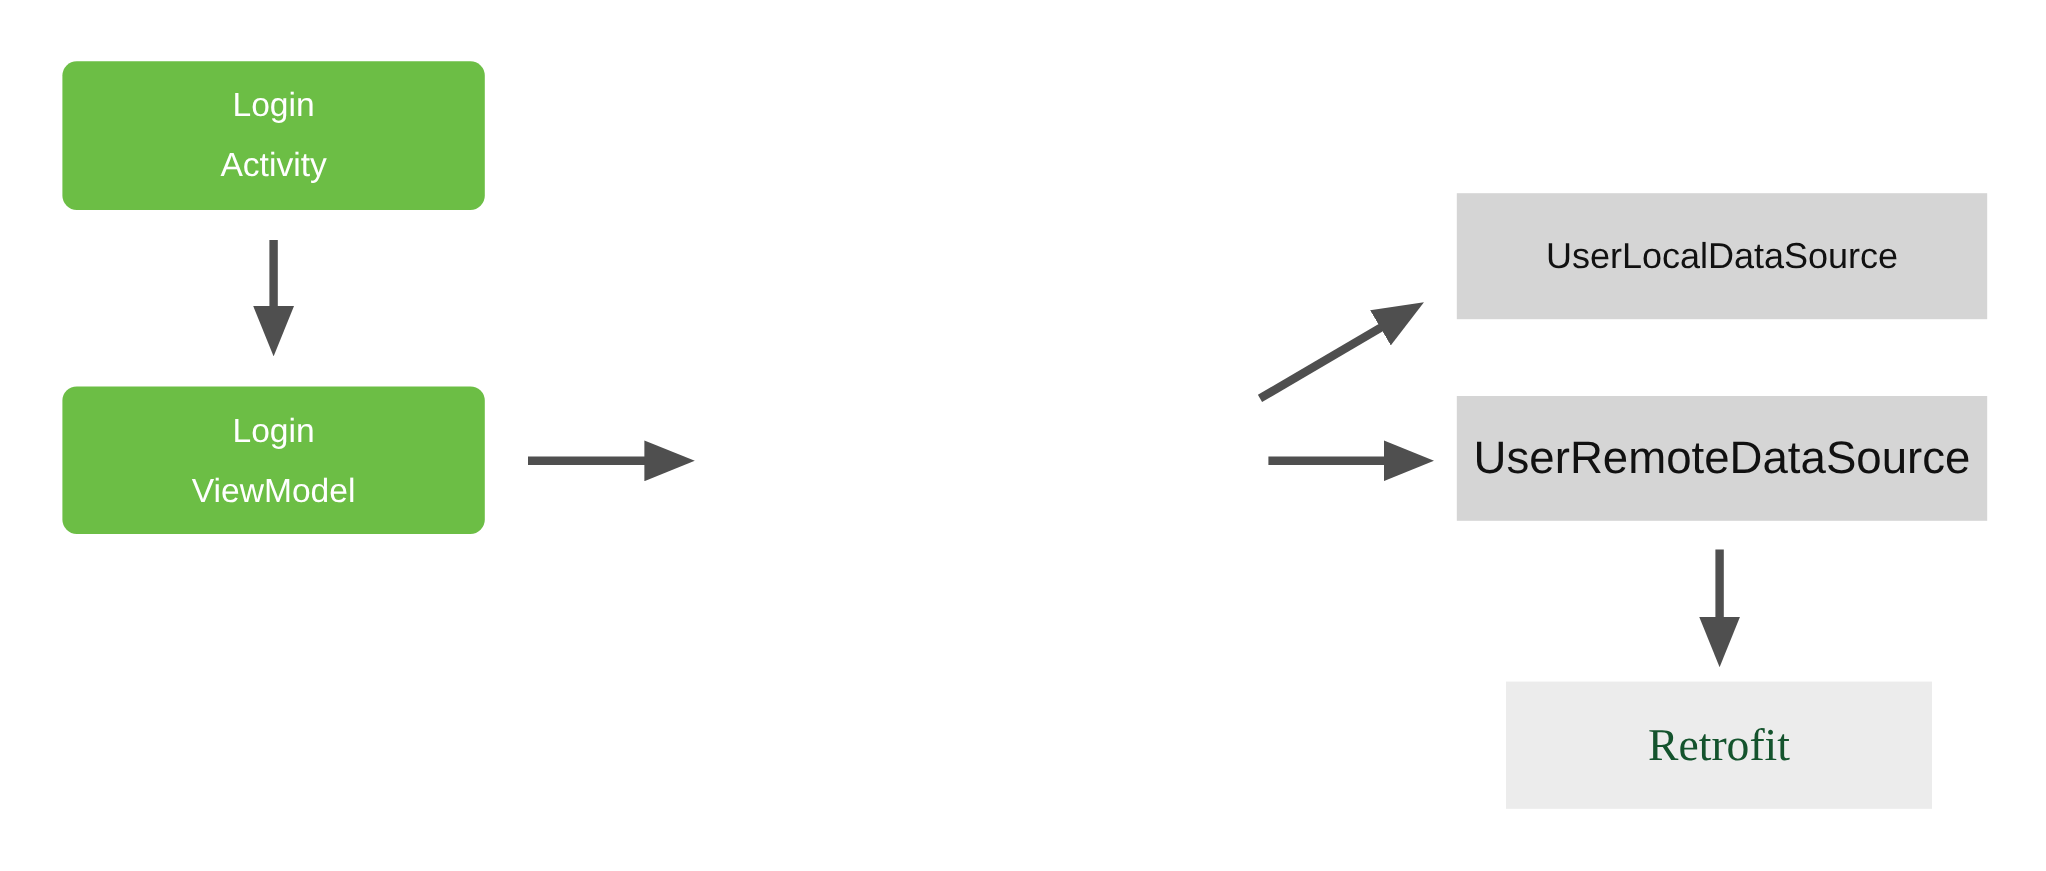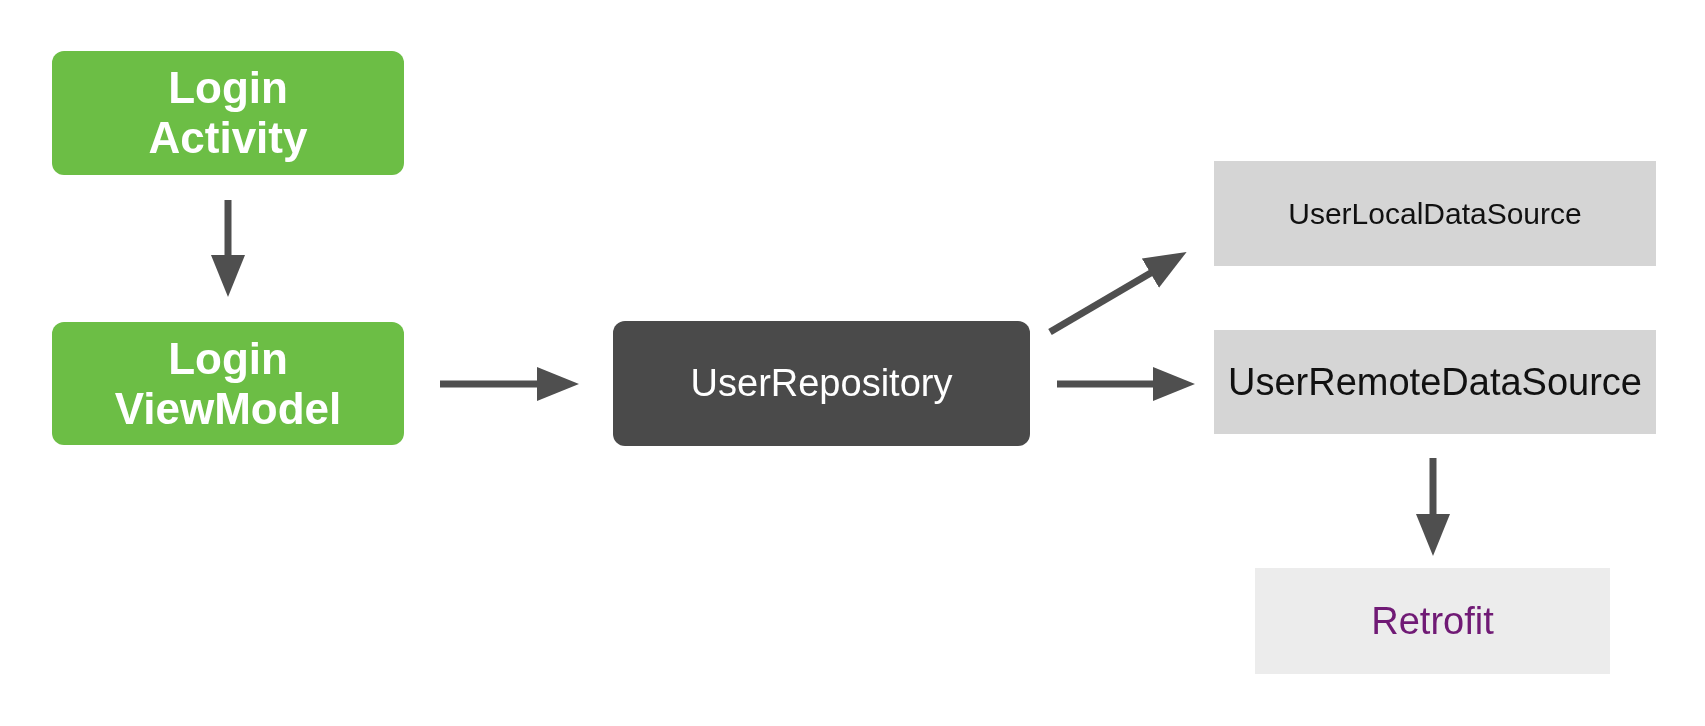--- a/index.html
+++ b/index.html
@@ -32,23 +32,23 @@
     box-sizing: border-box;
   }
   .node .label {
     white-space: pre-line;
   }
   .node.rounded {
     border-radius: 12px;
   }
   
   .node.green {
-    font-size: 44px;
+    font-size: 28px;
     line-height: 50px;
-    font-weight: 700;
+    font-weight: 400;
     justify-content: center;
   }
   #node-login-activity   { left: 52px;  top: 51px;  width: 352px; height: 124px; }
   #node-login-viewmodel  { left: 52px;  top: 322px; width: 352px; height: 123px; }
   
   #node-user-repository  { left: 613px; top: 321px; width: 417px; height: 125px; font-size: 38px; }
   
   #node-user-local-data-source  { left: 1214px; top: 161px; width: 442px; height: 105px; font-size: 30px; }
   #node-user-remote-data-source { left: 1214px; top: 330px; width: 442px; height: 104px; font-size: 38px; }
   
@@ -75,29 +75,26 @@
   <div class="node green rounded" id="node-login-activity" style="background-color: rgb(108, 190, 69); color: rgb(255, 255, 255);">
     <span class="label">Login
 Activity</span>
   </div>
 
   <div class="node green rounded" id="node-login-viewmodel" style="background-color: rgb(108, 190, 69); color: rgb(255, 255, 255);">
     <span class="label">Login
 ViewModel</span>
   </div>
 
-  <div class="node rounded" id="node-user-repository" style="background-color: rgb(74, 74, 74); color: rgb(255, 255, 255);">
-    <span class="label">UserRepository</span>
-  </div>
 
   <div class="node" id="node-user-local-data-source" style="background-color: rgb(213, 213, 213); color: rgb(17, 17, 17);">
     <span class="label">UserLocalDataSource</span>
   </div>
 
   <div class="node" id="node-user-remote-data-source" style="background-color: rgb(213, 213, 213); color: rgb(17, 17, 17);">
     <span class="label">UserRemoteDataSource</span>
   </div>
 
-  <div class="node" id="node-retrofit" style="background-color: rgb(236, 236, 236); color: #701a75;">
+  <div class="node" id="node-retrofit" style="background-color: rgb(236, 236, 236); color: #14532d; font-family: Liberation Serif, serif;">
     <span class="label">Retrofit</span>
   </div>
 
 </div>
 
 </body></html>

